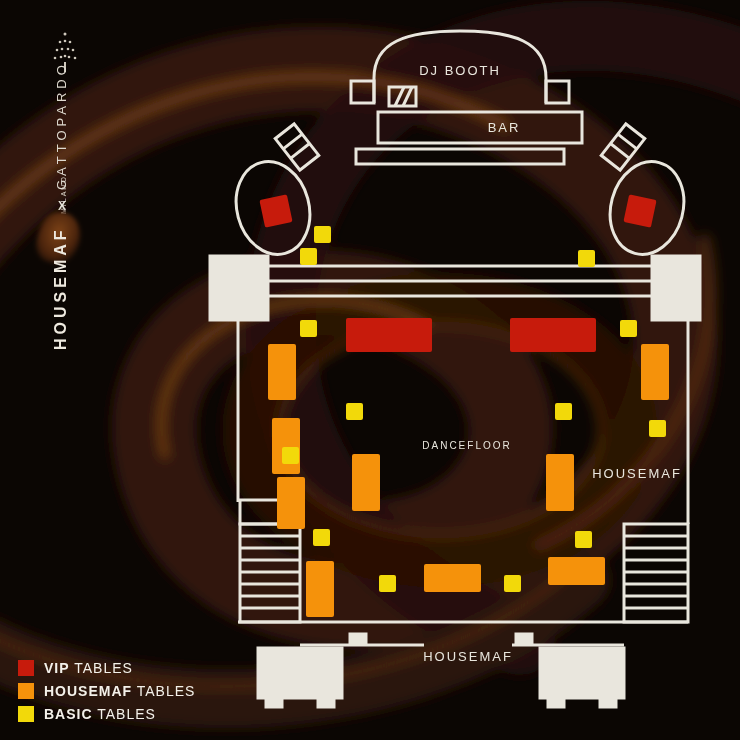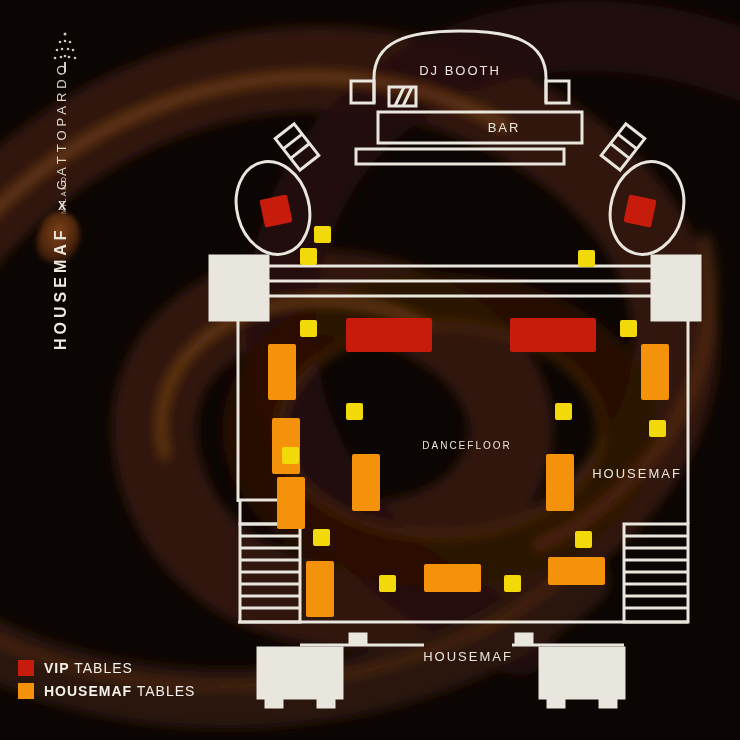--- a/index.html
+++ b/index.html
@@ -201,13 +201,17 @@
 
 <div class="legend">
   <div class="legend-row">
     <span class="swatch" style="background: rgb(199, 27, 12);"></span>
     <span class="legend-label"><b>VIP</b><span> TABLES</span></span>
   </div>
   <div class="legend-row">
     <span class="swatch" style="background: rgb(245, 146, 11);"></span>
     <span class="legend-label"><b>HOUSEMAF</b><span> TABLES</span></span>
   </div>
+  <div class="legend-row">
+    <span class="swatch" style="background: rgb(242, 217, 10);"></span>
+    <span class="legend-label"><b>BASIC</b><span> TABLES</span></span>
+  </div>
 </div>
 
 </body></html>

